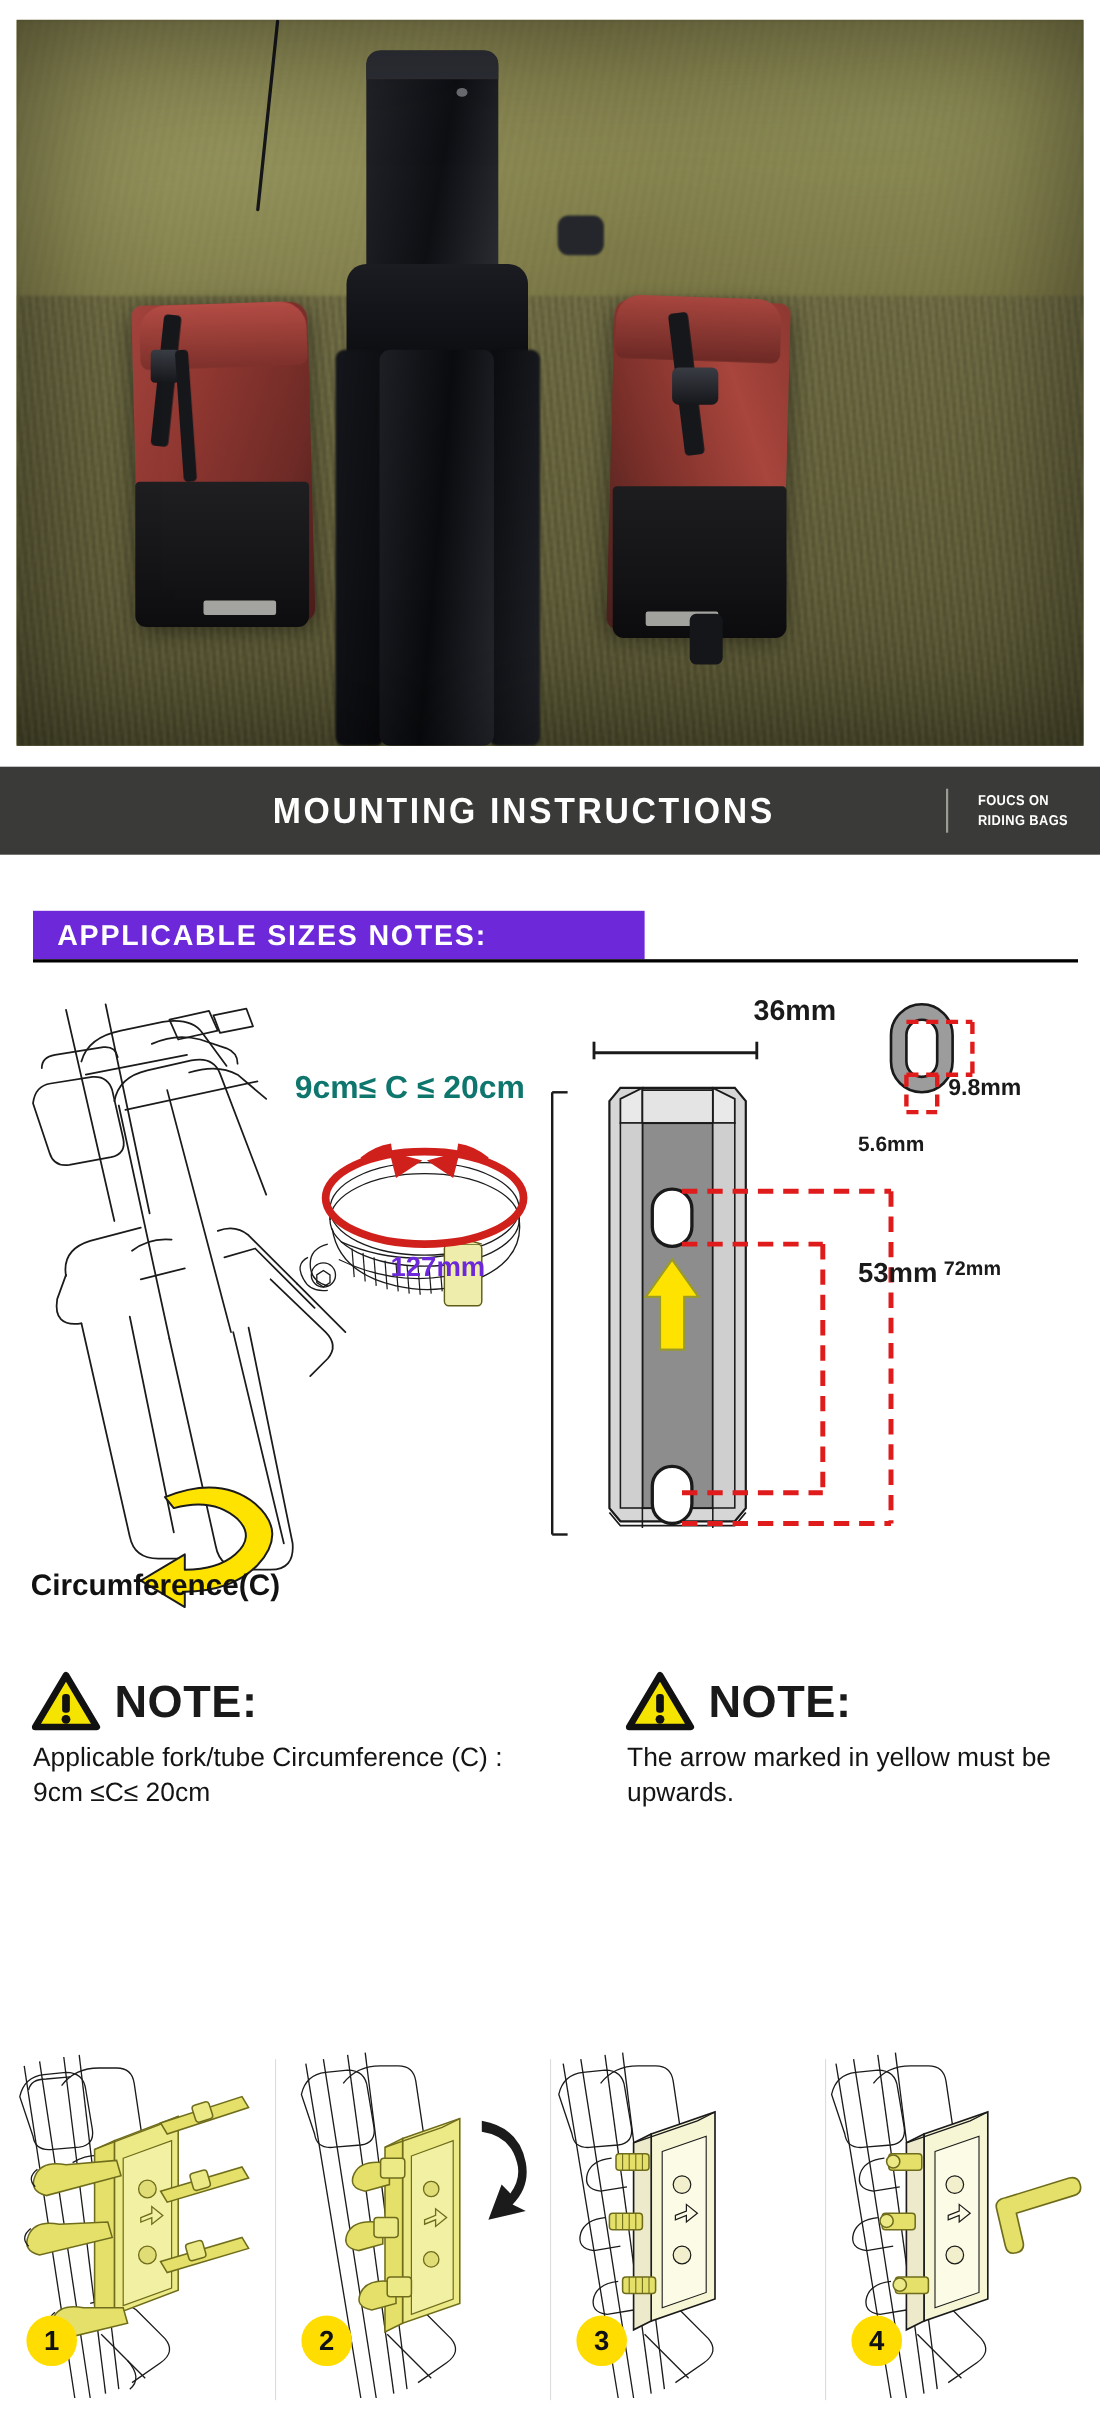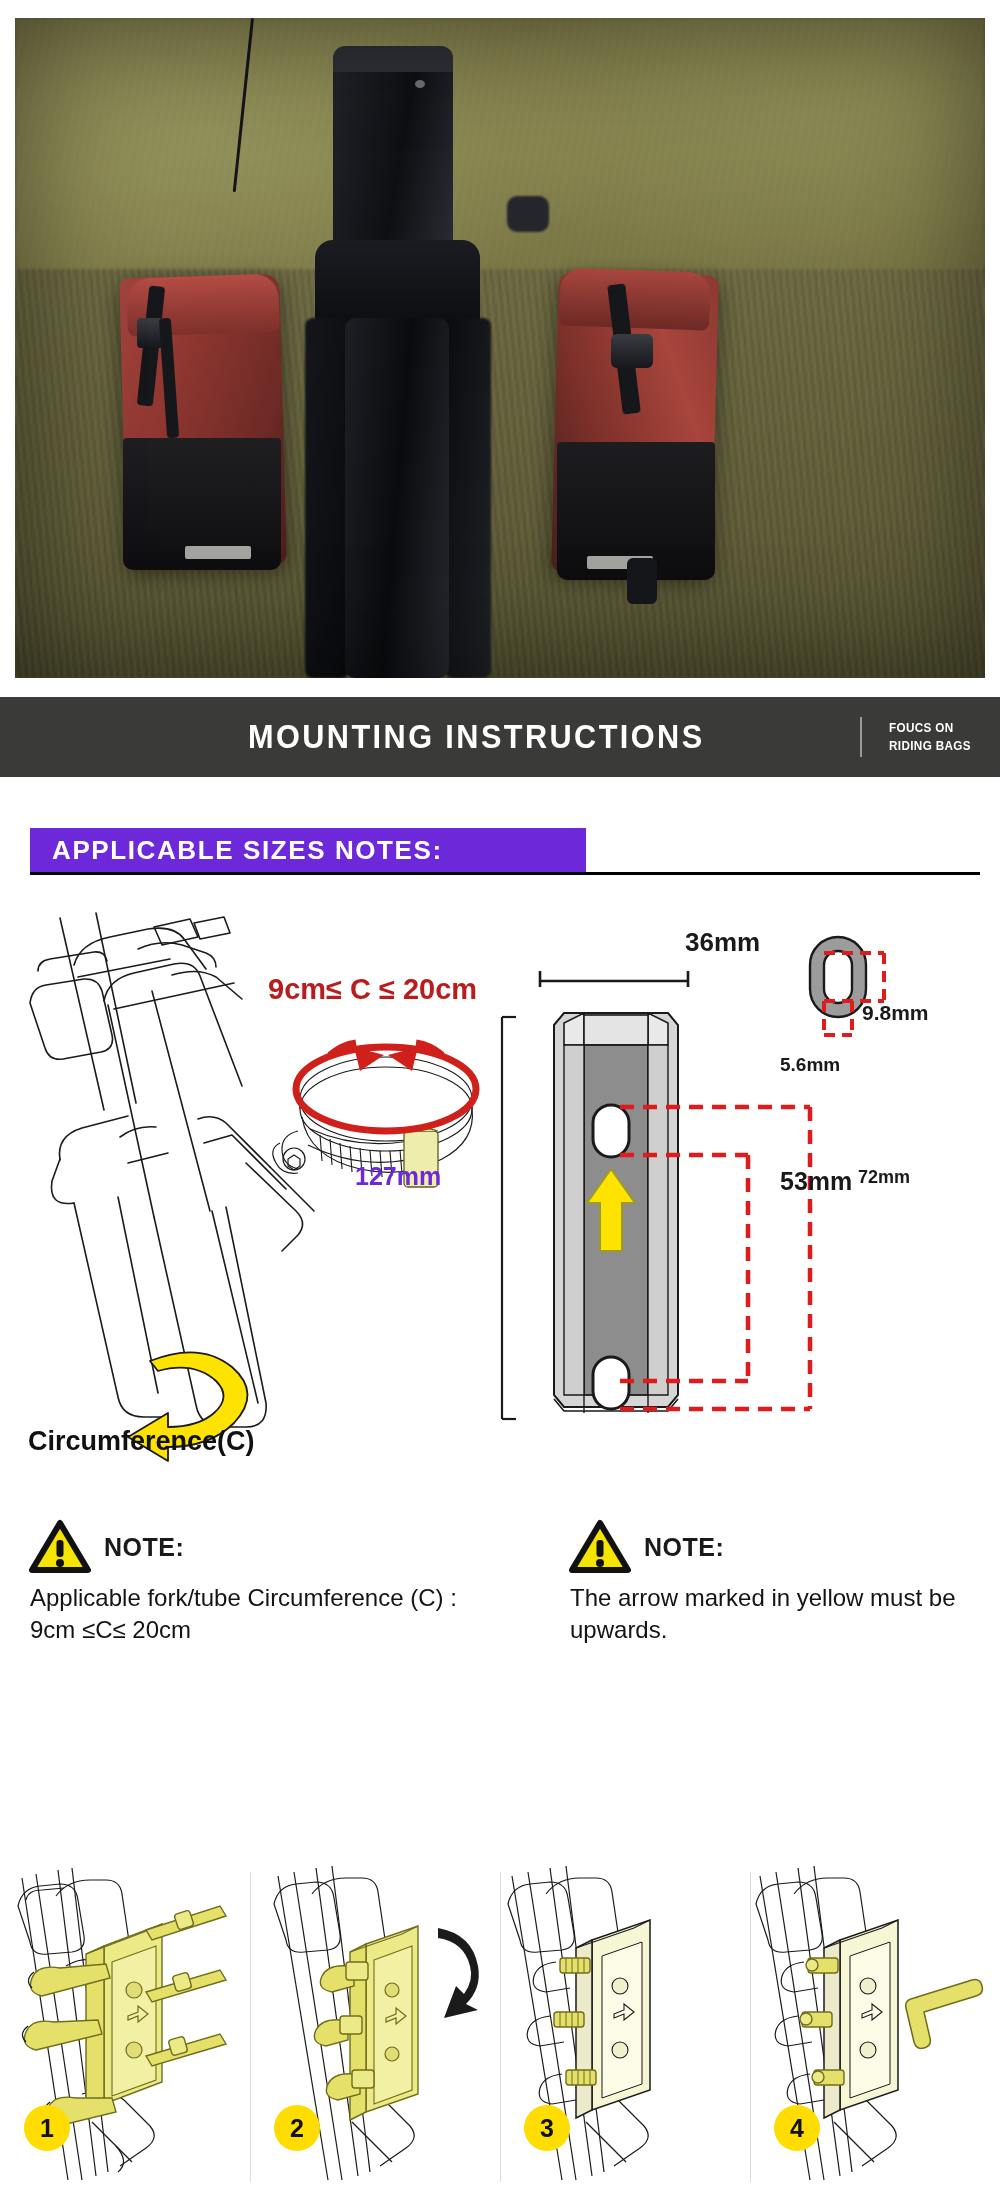--- a/index.html
+++ b/index.html
@@ -87,42 +87,42 @@
   #sec1{top:828px;}
   #sec1 .bar{width:510px;}
   #sec2{top:1758px;}
   #sec2 .bar{width:690px;}
 
   
   .sizes{position:absolute;left:0;top:895px;width:1000px;height:620px;}
 
   
   .forkwrap{position:absolute;left:8px;top:10px;width:330px;height:560px;}
-  .ineq{position:absolute;left:268px;top:78px;font-size:29px;font-weight:bold;color:#b91c1c;white-space:nowrap;
+  .ineq{position:absolute;left:268px;top:78px;font-size:29px;font-weight:bold;color:#0f766e;white-space:nowrap;
     font-family:"Liberation Sans","DejaVu Sans",sans-serif;}
   .clampwrap{position:absolute;left:258px;top:118px;width:260px;height:200px;}
   .circ-label{position:absolute;left:20px;top:521px;font-size:27px;font-weight:bold;color:#111;}
 
   
-  .bracketwrap{position:absolute;left:480px;top:10px;width:520px;height:570px;margin-top:24px;}
+  .bracketwrap{position:absolute;left:480px;top:10px;width:520px;height:570px;}
   .dim{position:absolute;font-weight:bold;color:#1a1a1a;font-family:"Liberation Sans","DejaVu Sans",sans-serif;}
   .dim-36{left:205px;top:-2px;font-size:26px;}
   .dim-127{left:-125px;top:233px;font-size:25px;color:#6d28d9;}
   .dim-98{left:382px;top:72px;font-size:21px;}
   .dim-56{left:300px;top:125px;font-size:19px;}
   .dim-53{left:300px;top:238px;font-size:25px;}
   .dim-72{left:378px;top:238px;font-size:18px;}
 
   
   .notes{position:absolute;left:0;top:1520px;width:1000px;height:220px;}
   .note{position:absolute;width:470px;}
   .note.left{left:30px;}
   .note.right{left:570px;}
   .note-head{display:flex;align-items:center;gap:14px;margin-bottom:8px;}
-  .note-head .label{font-size:25px;font-weight:bold;letter-spacing:.5px;}
+  .note-head .label{font-size:41px;font-weight:bold;letter-spacing:.5px;}
   .note-body{font-size:24px;line-height:1.32;color:#141414;}
 
   
   .steps{position:absolute;left:0;top:1850px;width:1000px;height:353px;display:flex;}
   .step{position:relative;flex:1 1 25%;height:353px;}
   .step .vdiv{position:absolute;left:0;top:22px;width:1px;height:310px;background:#dcdcdc;}
   .badge{position:absolute;left:24px;bottom:52px;width:46px;height:46px;border-radius:50%;
     background:#ffdd00;display:flex;align-items:center;justify-content:center;
     font-weight:bold;font-size:25px;color:#111;}
   .art{position:absolute;inset:0;}

